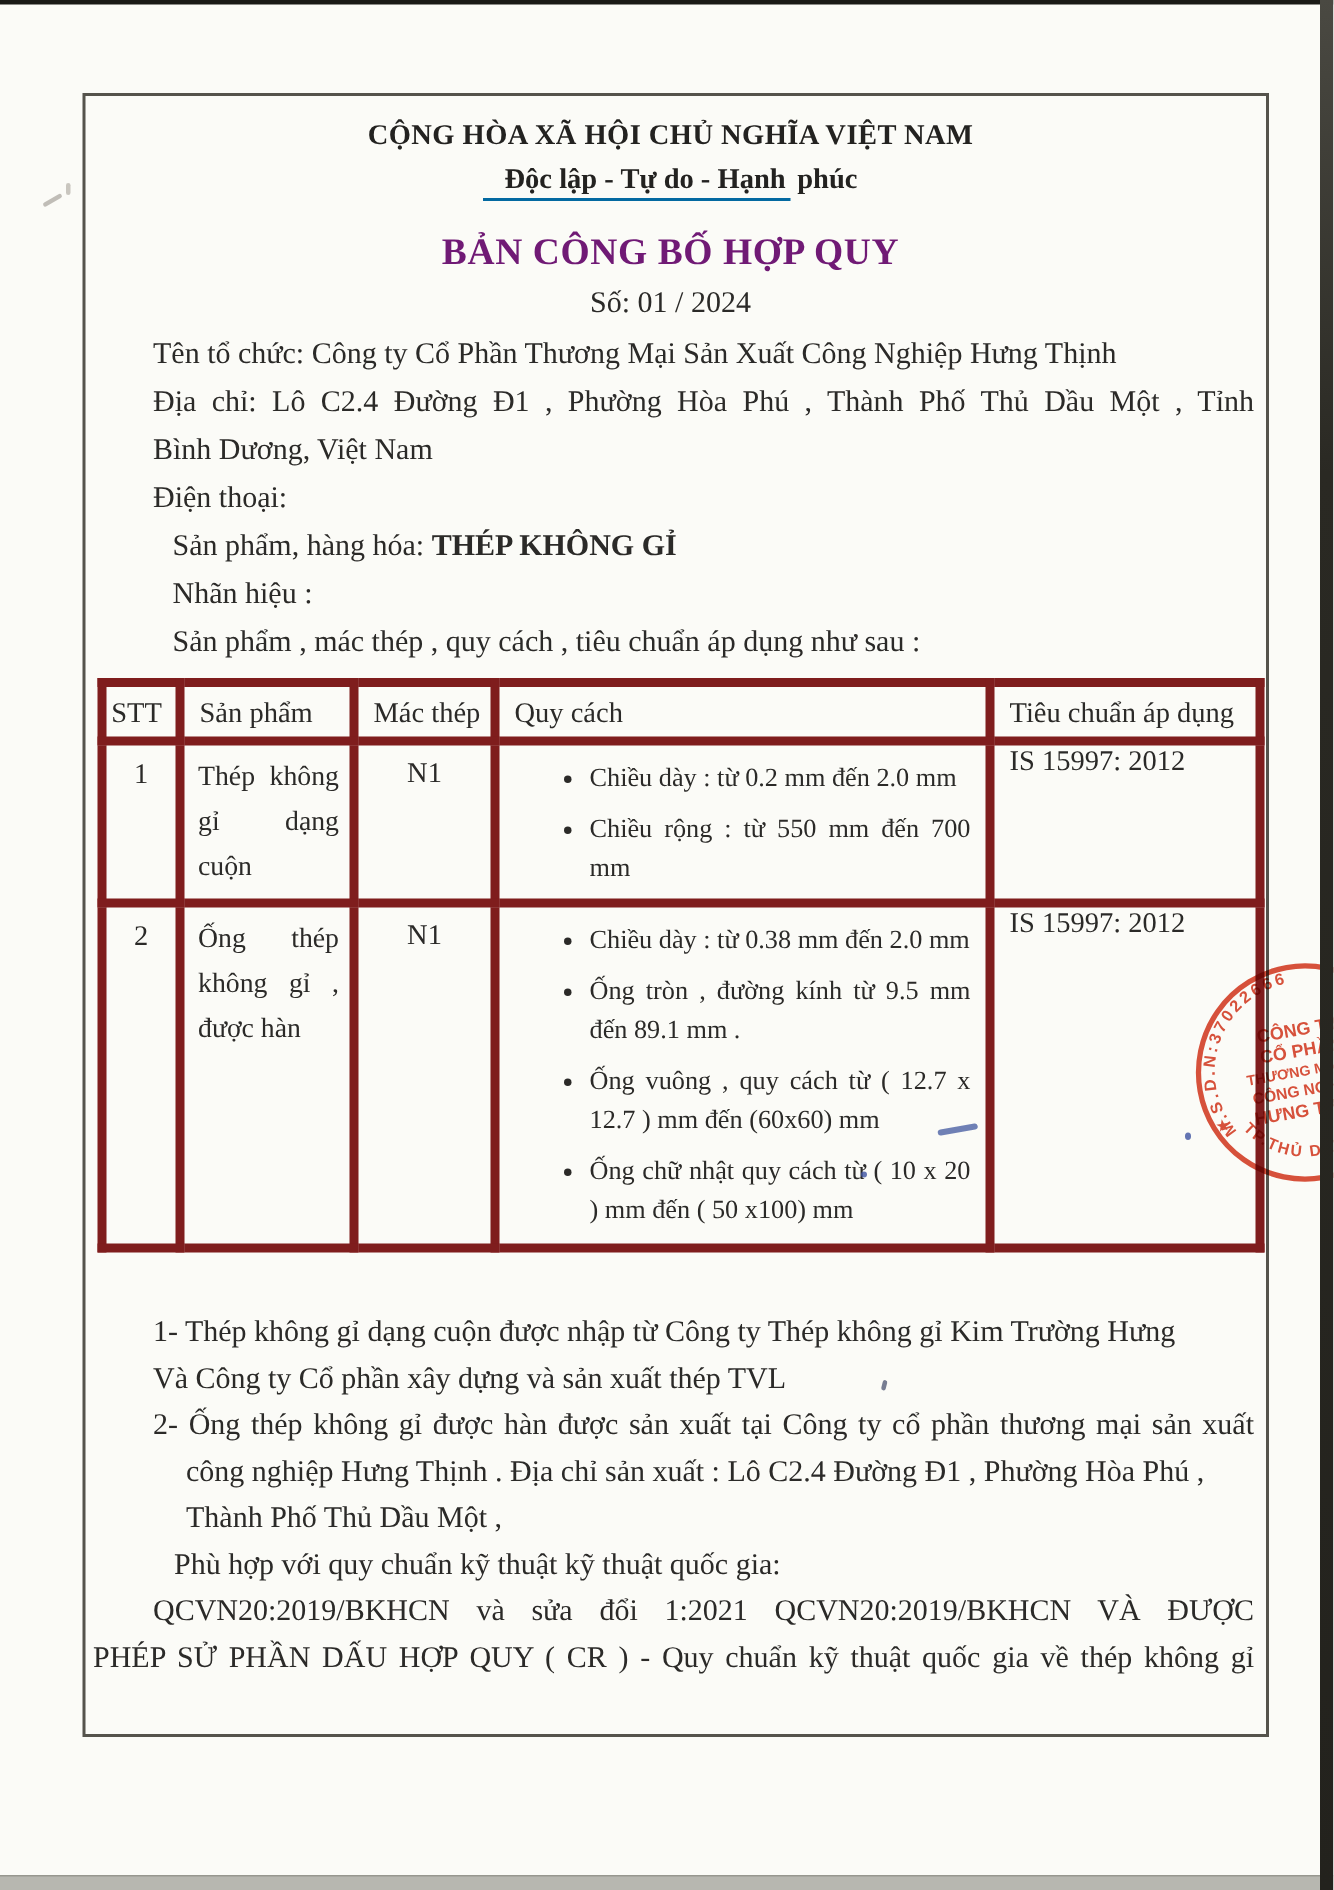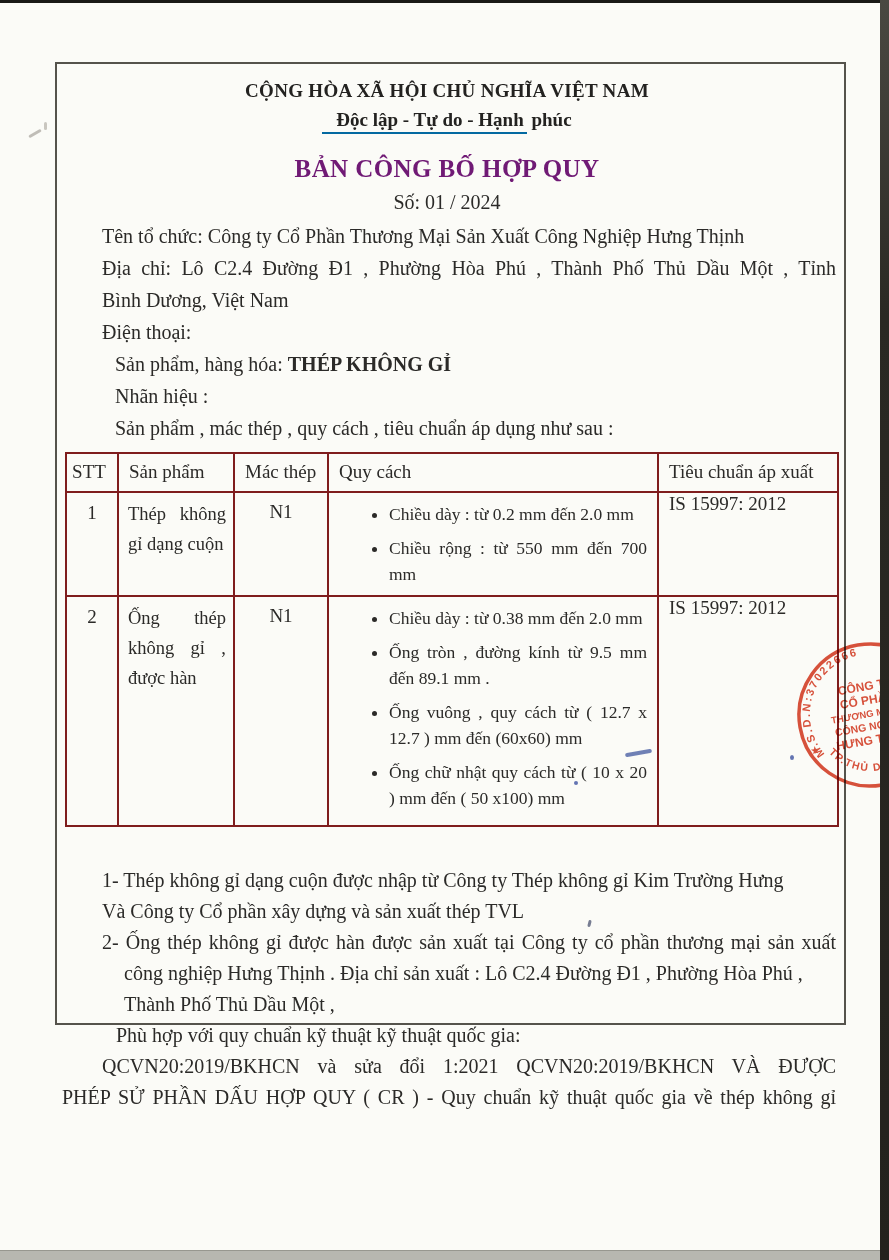--- a/index.html
+++ b/index.html
@@ -10,42 +10,42 @@
     color:#2b2a28;
   }
   
   .edge-top{position:absolute;top:0;left:0;width:889px;height:3px;background:#1a1a16;z-index:10;}
   .edge-right{position:absolute;top:0;right:0;width:9px;height:1260px;z-index:10;
     background:linear-gradient(180deg,#4a4942 0%,#2a2923 25%,#23221d 100%);}
   .edge-bottom{position:absolute;bottom:0;left:0;width:889px;height:9px;background:#b7b7b0;border-top:1px solid #97978f;z-index:9;}
 
   
   .doc{
-    position:absolute;left:55px;top:62px;width:791px;height:963px;
+    position:absolute;left:55px;top:62px;width:791px;height:1096px;
     border:2px solid #55534c;box-sizing:border-box;
     padding:8px 8px 0 45px;
   }
 
   .center{text-align:center;}
   .head-block{margin-right:44px;}
   .nh1{font-weight:bold;font-size:19px;line-height:26px;margin-top:6px;letter-spacing:.3px;color:#232220;}
   .nh2{font-weight:bold;font-size:19px;line-height:26px;margin-top:3px;color:#232220;}
   .nh2 .ul{border-bottom:2px solid #0369a1;padding:0 3px 2px 14px;}
   .doc-title{font-weight:bold;font-size:25px;line-height:32px;margin-top:20px;letter-spacing:.4px;color:#701a75;}
   .doc-number{font-size:20px;line-height:27px;margin-top:4px;}
 
   .para{font-size:20px;line-height:32px;}
   .p-org{margin-top:4px;}
   .jl{text-align:justify;text-align-last:justify;}
   .ind{padding-left:13px;}
   .bold{font-weight:bold;}
 
   
   table.spec{border-collapse:collapse;table-layout:fixed;width:772px;margin-left:-37px;margin-top:8px;font-size:19px;}
-  table.spec th,table.spec td{border:2px solid #7f1d1d;vertical-align:top;box-sizing:border-box;}
+  table.spec th,table.spec td{border:6px solid #7f1d1d;vertical-align:top;box-sizing:border-box;}
   table.spec th{font-weight:normal;text-align:left;height:39px;padding:7px 6px 0 10px;}
   table.spec th.c{text-align:center;padding-left:0;}
   td.stt{text-align:center;padding-top:9px;}
   td.sp{text-align:justify;line-height:30px;padding:6px 7px 0 9px;font-size:18.5px;}
   td.mac{text-align:center;padding-top:8px;}
   td.qc{padding:4px 6px 0 8px;}
   td.qc ul{margin:4px 0 0 0;padding-left:52px;}
   td.qc li{font-size:17.5px;line-height:26px;margin-bottom:8px;text-align:justify;padding-right:4px;}
   td.ts{padding:0 4px 0 10px;}
   tr.r1 td{height:100px;}
@@ -99,21 +99,21 @@
           <col style="width:94px">
           <col style="width:330px">
           <col style="width:180px">
       </colgroup>
       <tbody>
           <tr>
         <th class="c">STT</th>
         <th>Sản phẩm</th>
         <th>Mác thép</th>
         <th>Quy cách</th>
-        <th>Tiêu chuẩn áp xuất</th>
+        <th>Tiêu chuẩn áp dụng</th>
       </tr>
       <tr class="r1">
         <td class="stt">1</td>
         <td class="sp">Thép không gỉ dạng cuộn</td>
         <td class="mac">N1</td>
         <td class="qc">
           <ul>
             <li>Chiều dày : từ 0.2 mm đến 2.0 mm</li>
             <li>Chiều rộng : từ 550 mm đến 700 mm</li>
           </ul>

